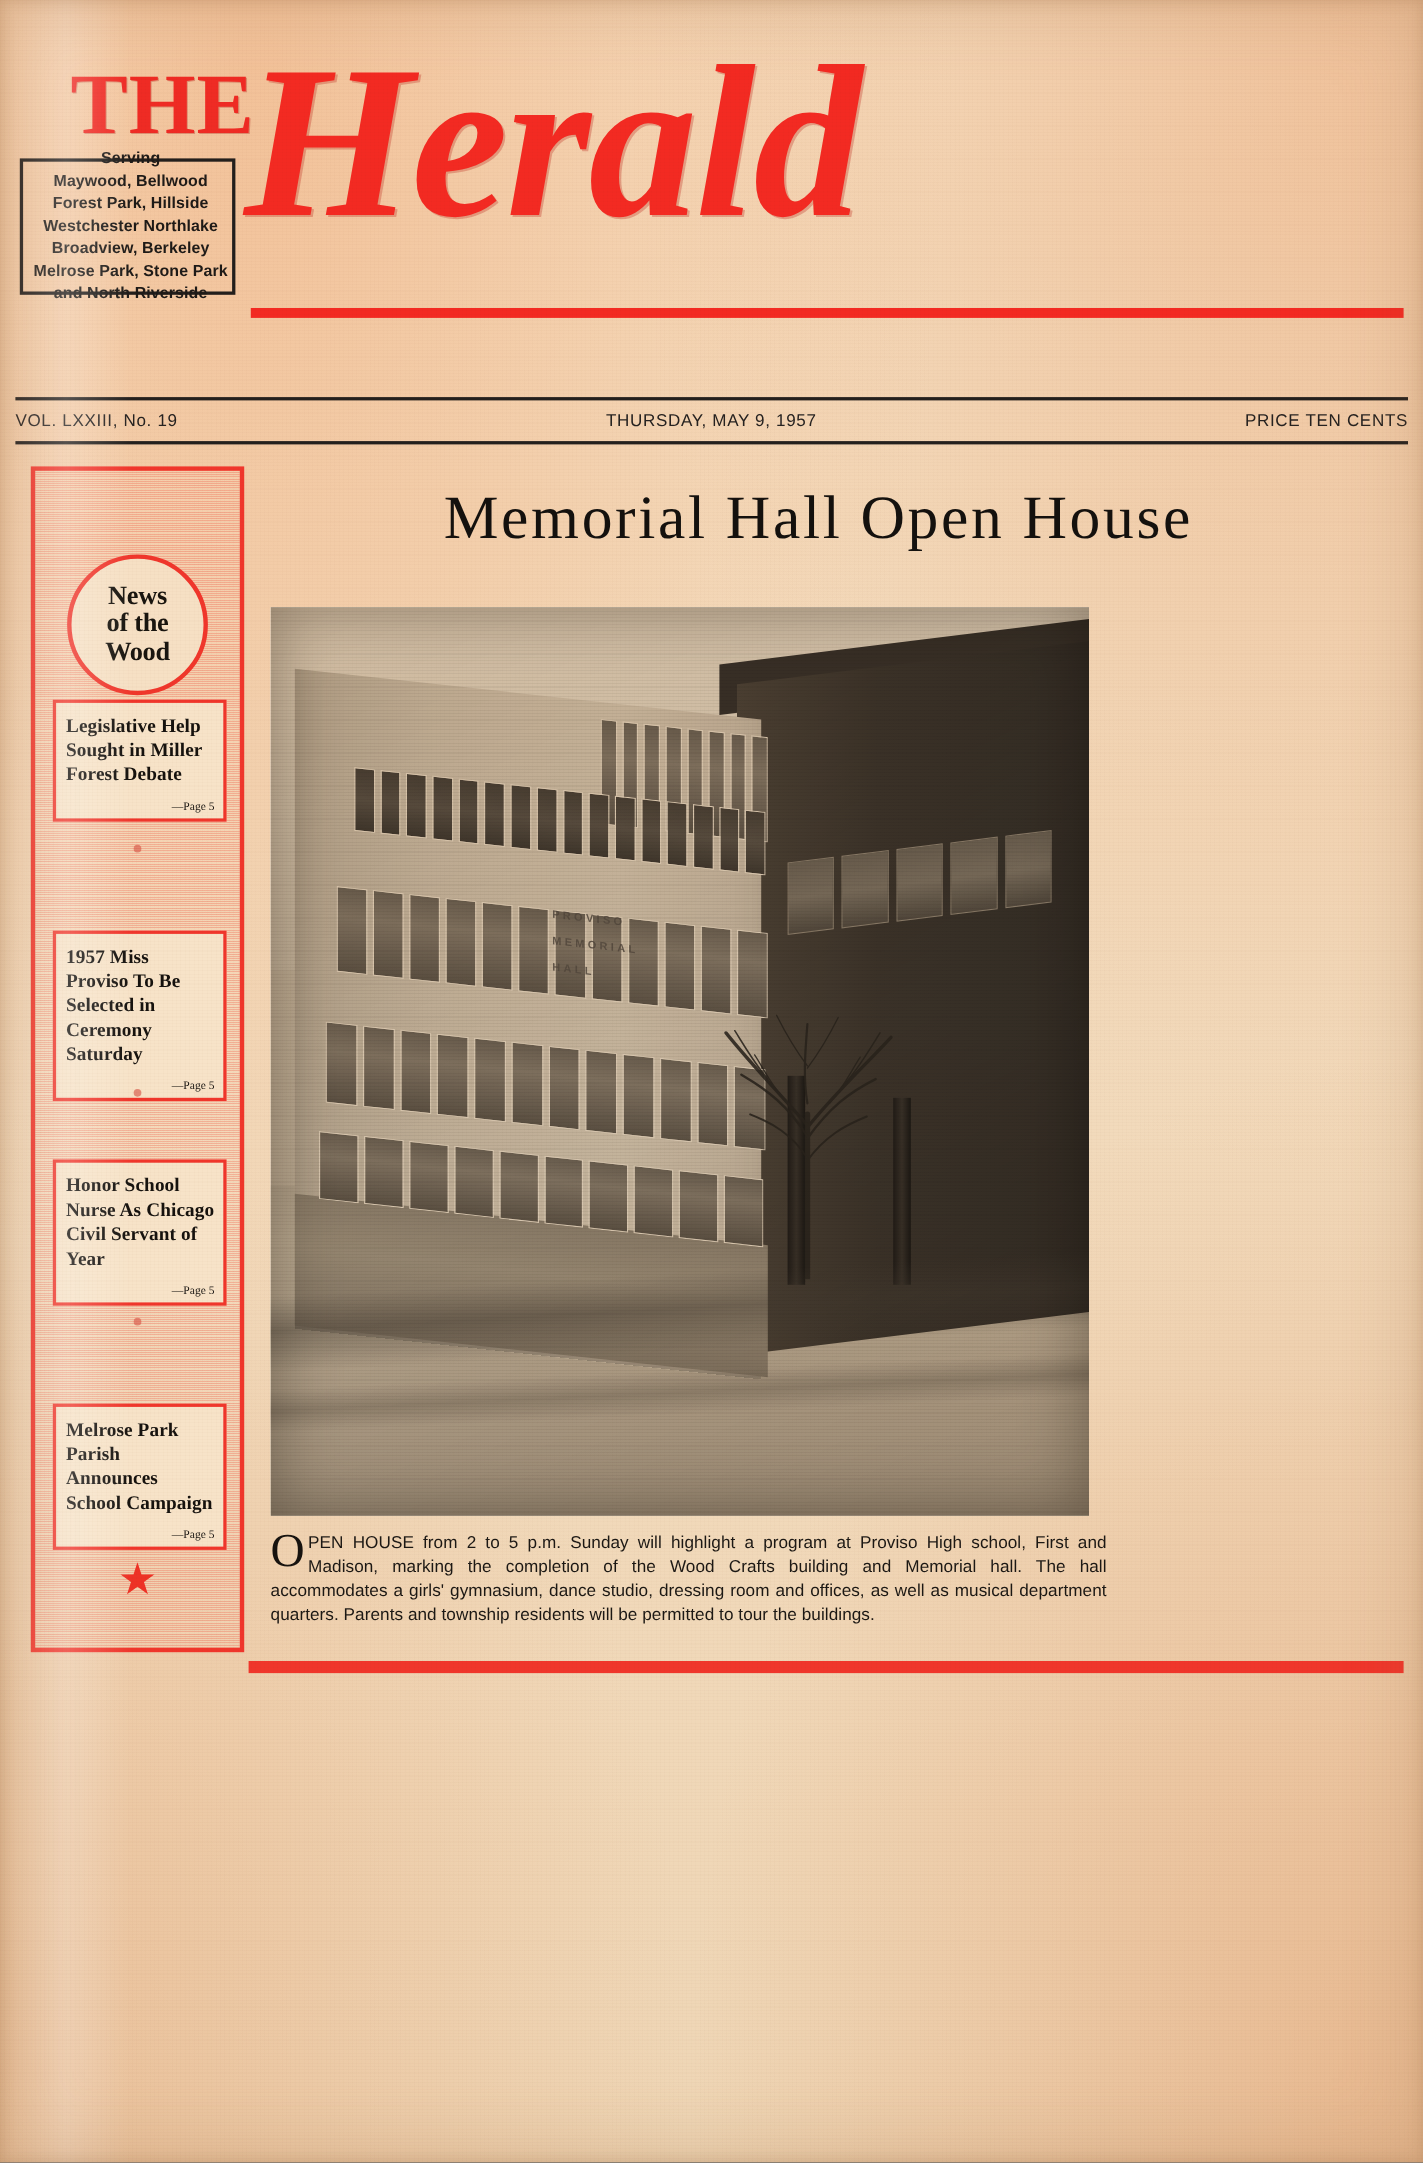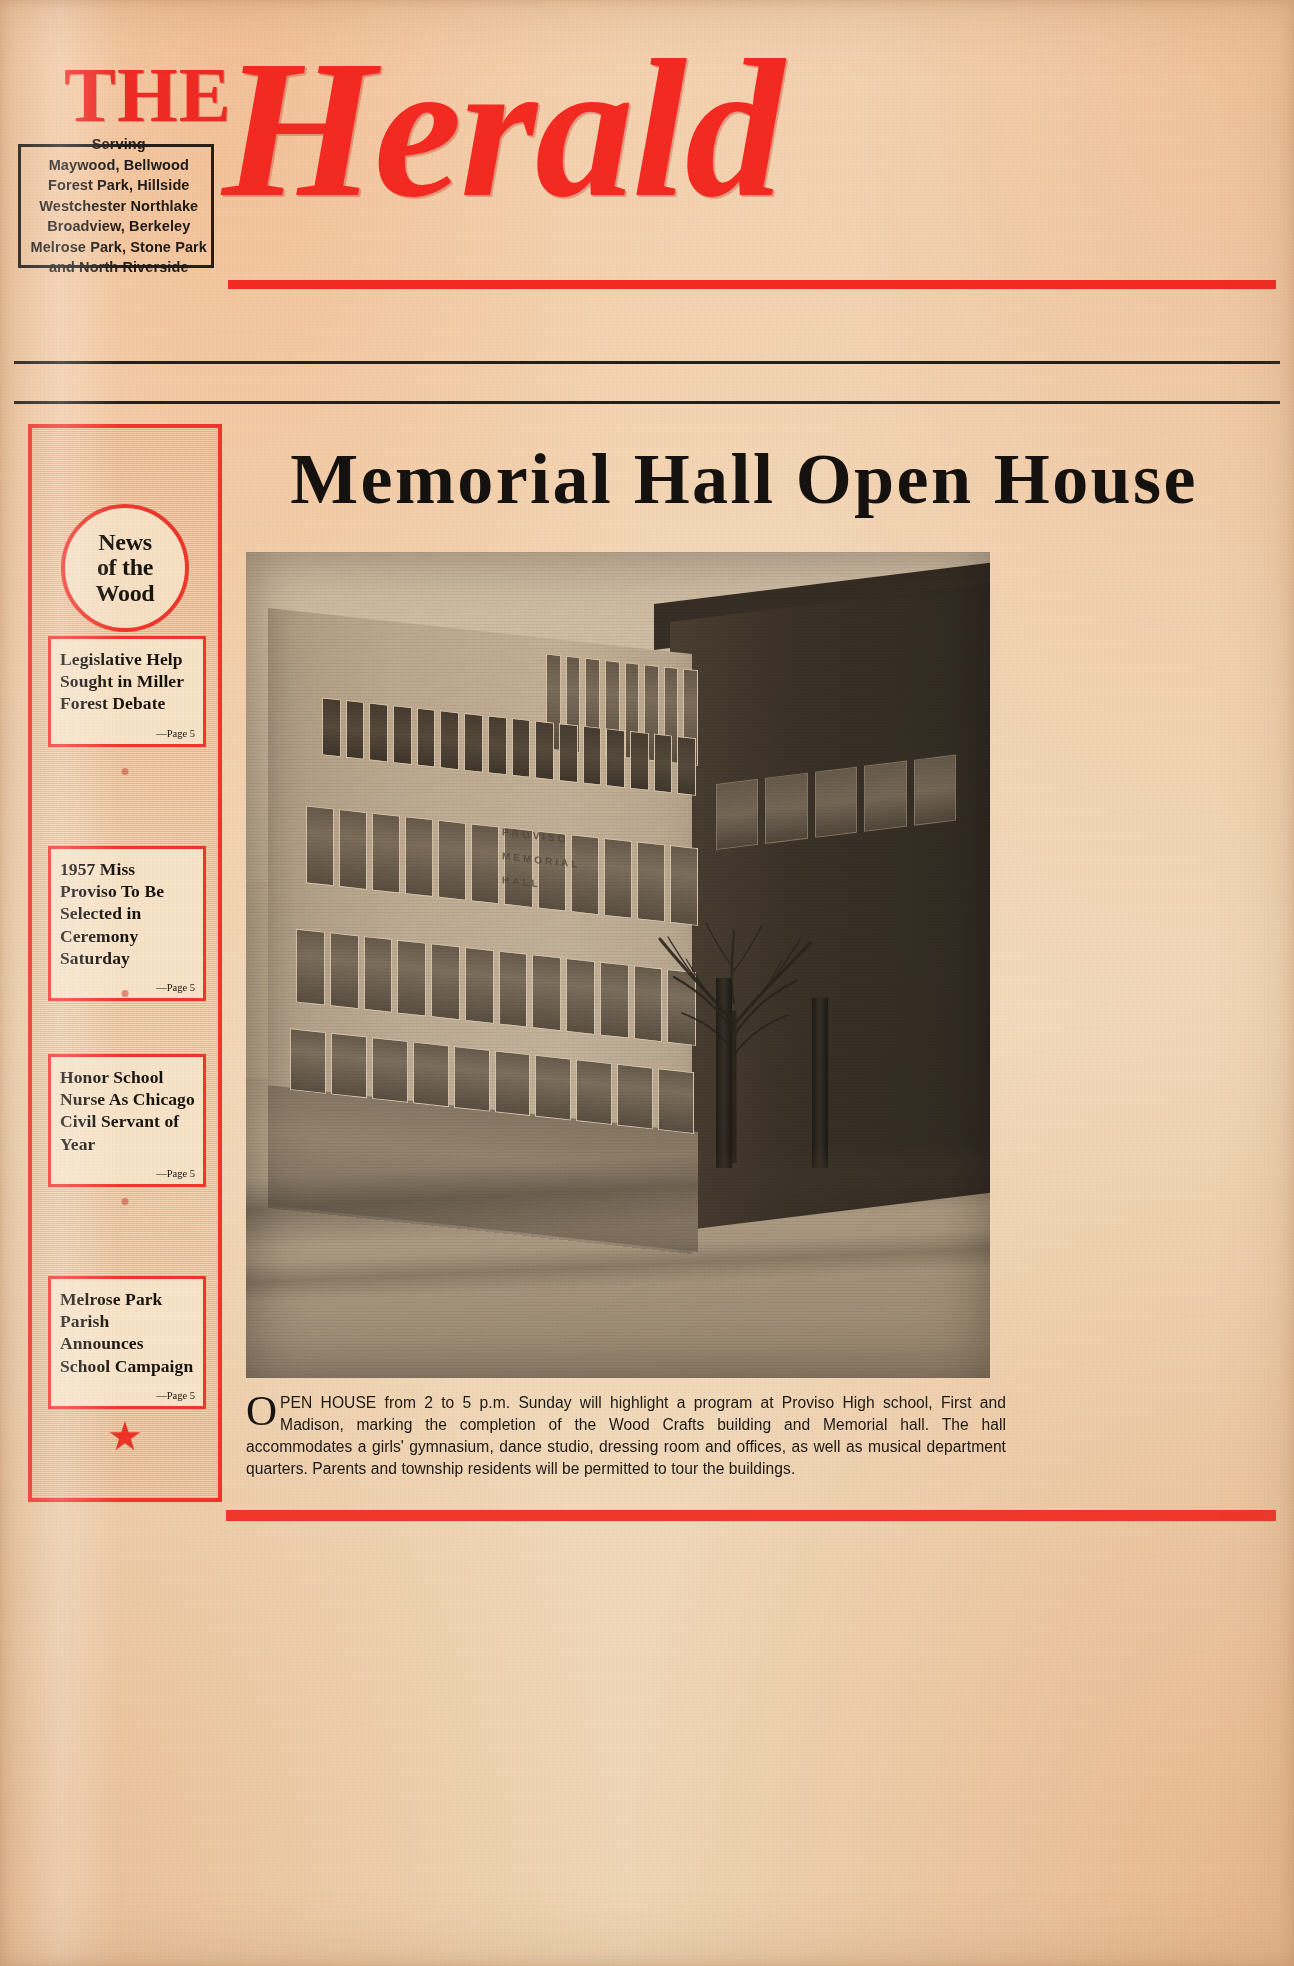--- a/index.html
+++ b/index.html
@@ -220,22 +220,22 @@
   }
 
   
   .headline {
     position: absolute;
     left: 254px;
     top: 443px;
     width: 980px;
     text-align: center;
     font-family: "Liberation Serif", serif;
-    font-weight: bold;
-    font-size: 72px;
+    font-weight: normal;
+    font-size: 56px;
     letter-spacing: 2.4px;
     color: #14110e;
     line-height: 1;
   }
 
   
   .photo-wrap {
     position: absolute;
     left: 246px;
     top: 552px;
@@ -452,20 +452,25 @@
 Maywood, Bellwood
 Forest Park, Hillside
 Westchester  Northlake
 Broadview, Berkeley
 Melrose Park, Stone Park
 and North Riverside</div>
     </div>
   </div>
 
   <div class="volbar-top-rule"></div>
+  <div class="volbar">
+    <div>VOL. LXXIII, No. 19</div>
+    <div class="vol-center">THURSDAY, MAY 9, 1957</div>
+    <div>PRICE TEN CENTS</div>
+  </div>
   <div class="volbar-bot-rule"></div>
 
   <div class="sidebar">
     <div class="sb-inner">
       <div class="news-circle">
         <span>News</span>
         <span>of the</span>
         <span>Wood</span>
       </div>
 

